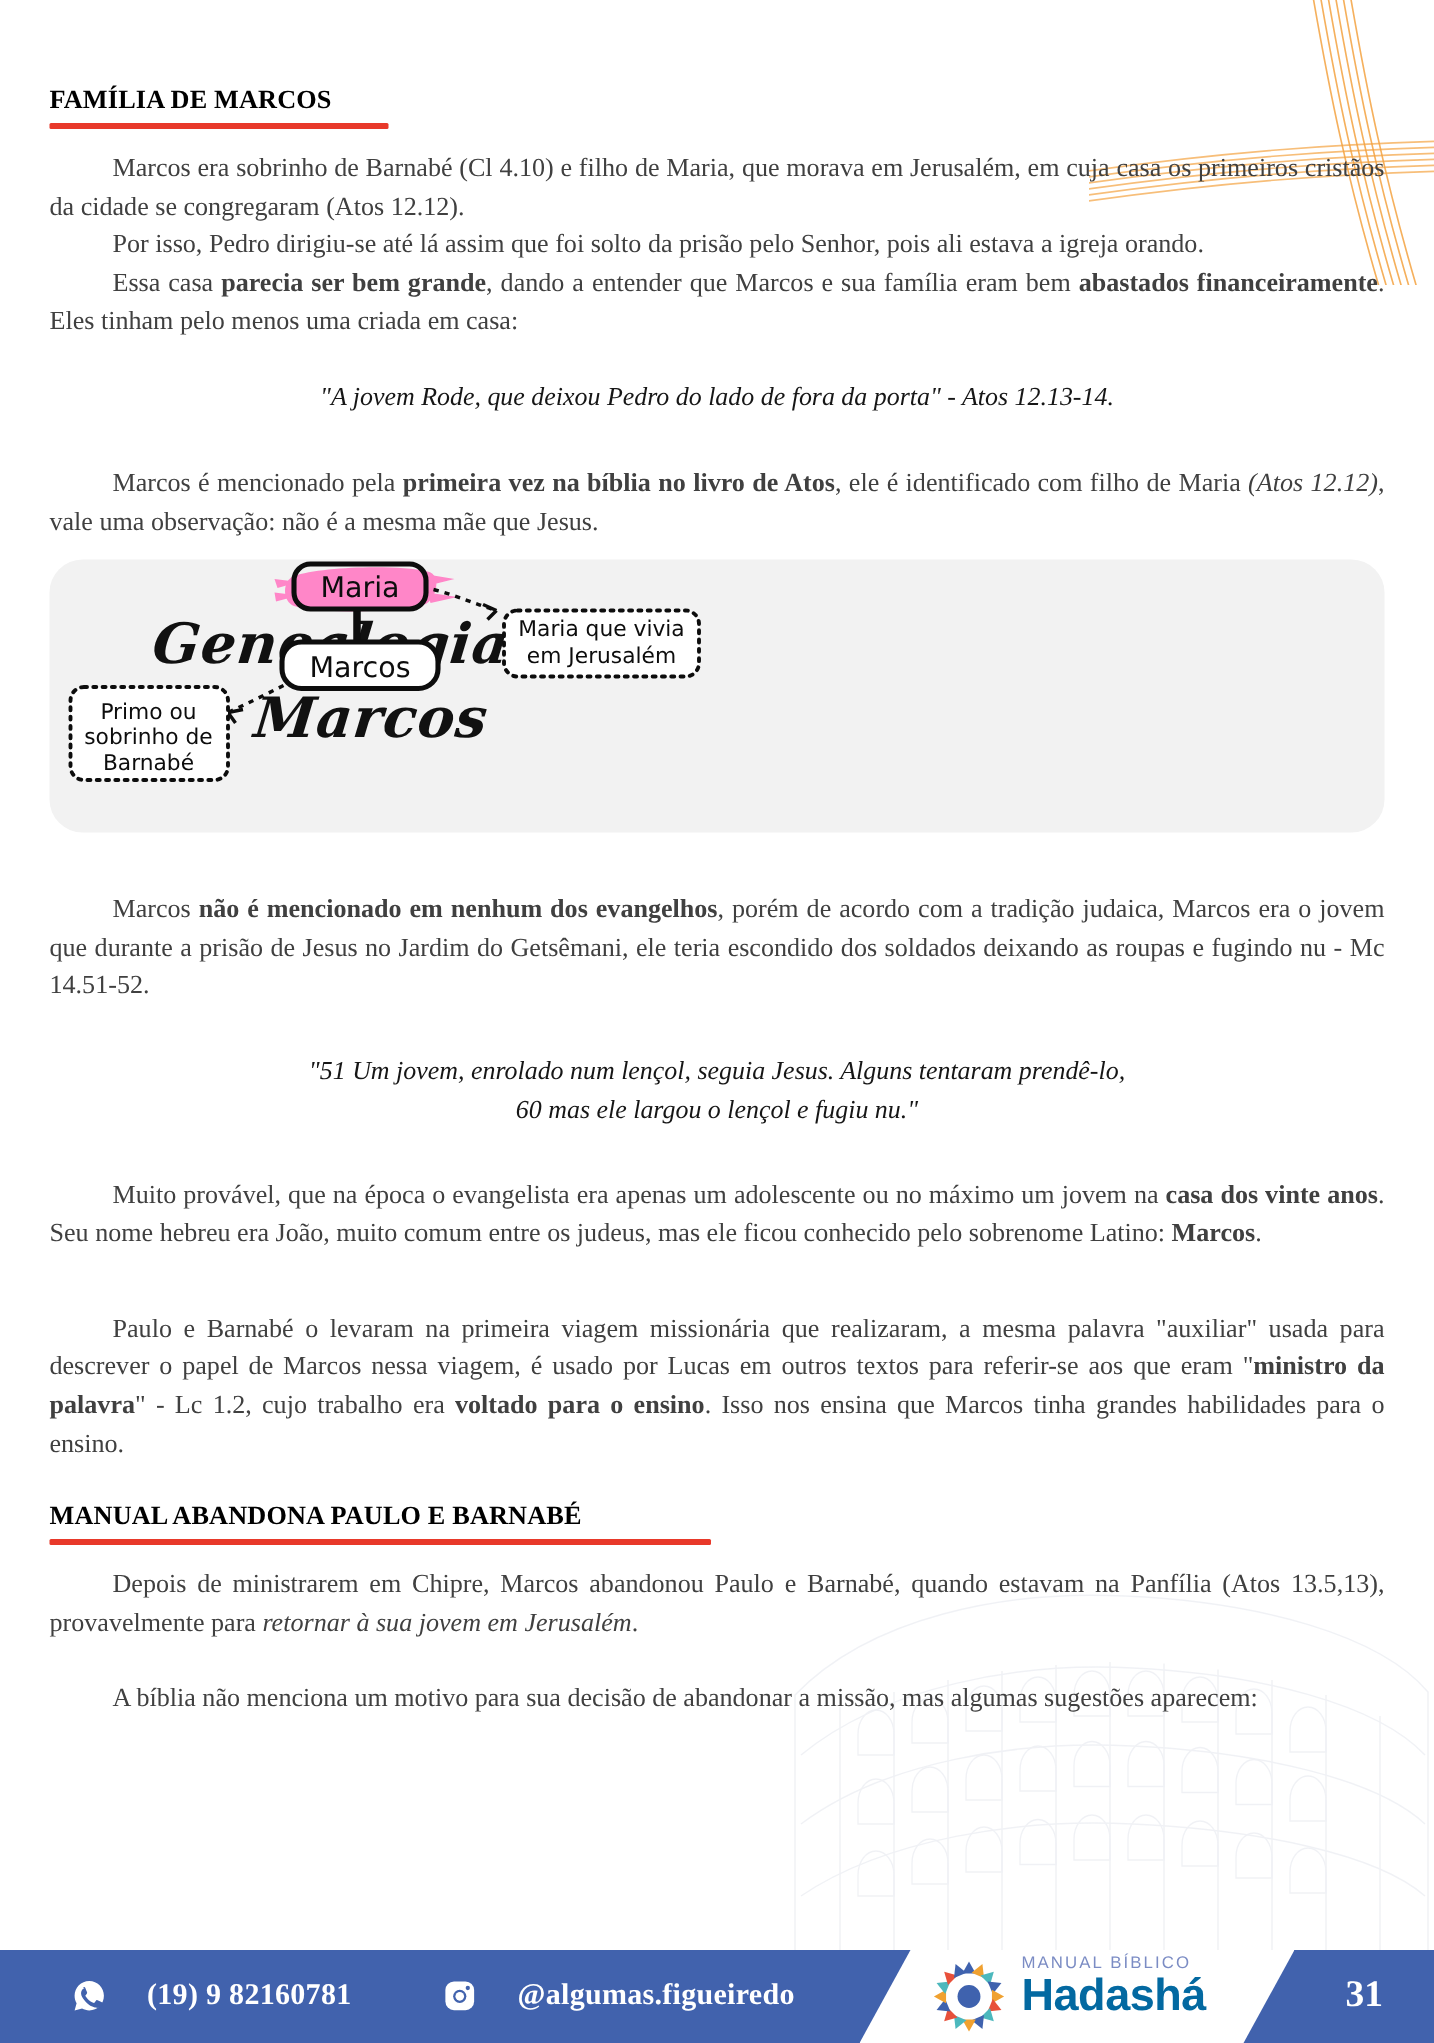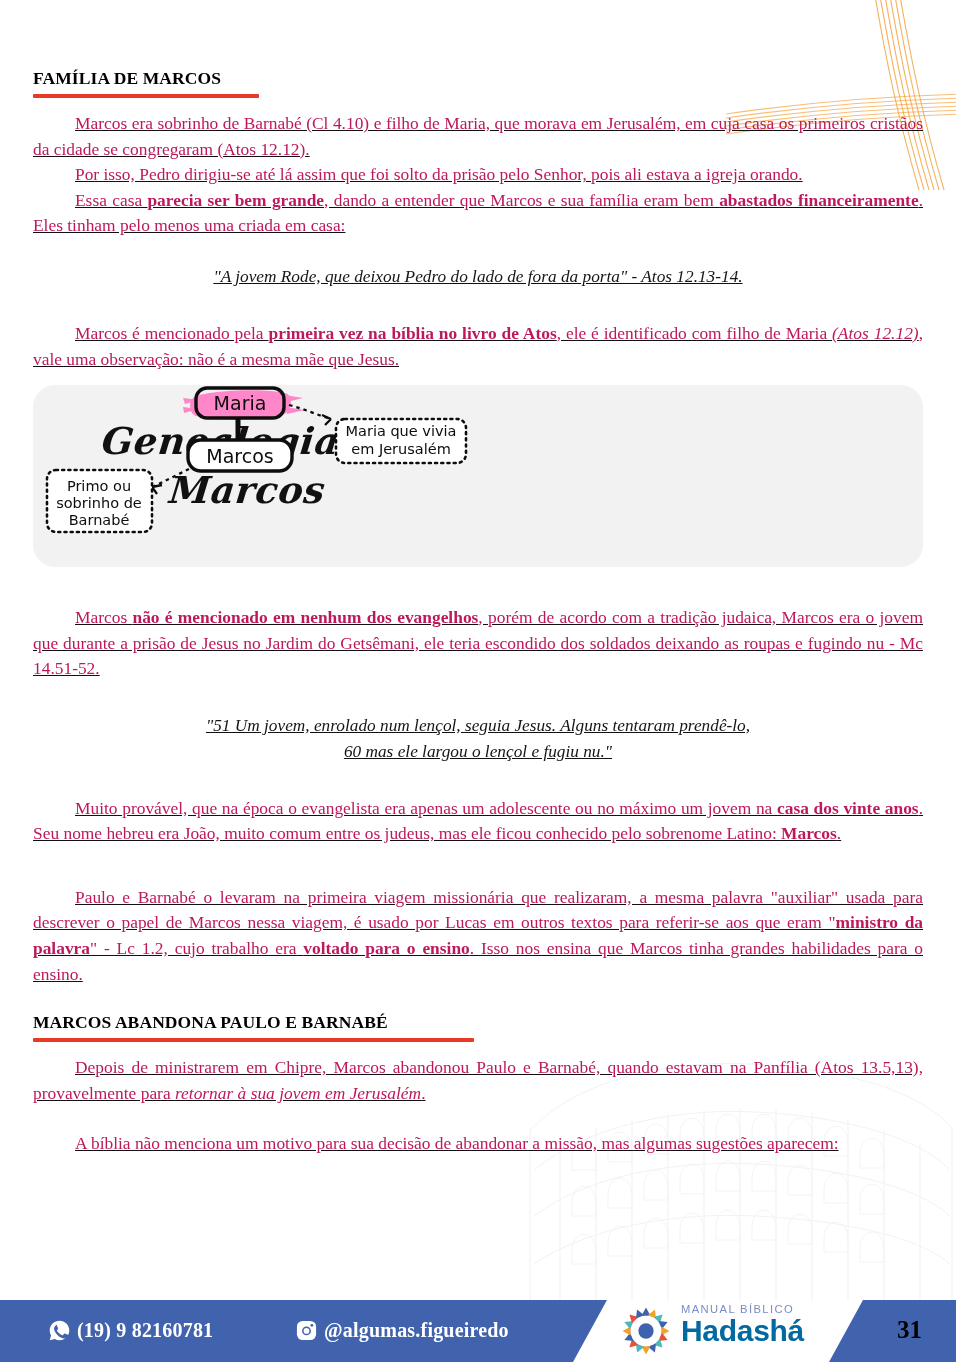--- a/index.html
+++ b/index.html
@@ -26,21 +26,21 @@
 
   
   .page{
     position:absolute; inset:0;
     padding:0;
     z-index:2;
   }
 
   .content{
     position:absolute;
-    left:33px; right:33px; top:68px;text-decoration:underline;
+    left:33px; right:33px; top:56px;
   }
 
   
   .heading{
     font-family:"Liberation Serif", serif;
     font-weight:bold;
     font-size:17.5px;
     letter-spacing:.1px;
     color:#000;
     display:inline-block;
@@ -61,21 +61,21 @@
   .hr-w2{width:364px;}
   .hr-w3{width:546px;}
   .hr-w4{width:441px;}
 
   
   p.body{
     font-size:17.4px;
     line-height:1.47;
     text-align:justify;
     margin:0;
-    color:#be185d;
+    color:#404040;
     hyphens:none;
   }
   p.ind{ text-indent:42px; }
   .sp-lg{ height:18px; }
   .sp-md{ height:13px; }
   .sp-sm{ height:7px; }
 
   b{ font-weight:bold; }
   i{ font-style:italic; }
 
@@ -118,21 +118,21 @@
   .footer{
     position:absolute;
     left:0; bottom:0;
     width:956px; height:62px;
     background:#4162ad;
     z-index:5;
     overflow:hidden;
   }
   .footer .contact{
     position:absolute;
-    display:flex; gap:6px;
+    display:flex; gap:27px;
     color:#ffffff;
     font-family:"Liberation Serif", serif;
     font-weight:bold;
     font-size:20px;
     letter-spacing:.2px;
   }
   .c-phone{ left:48px; top:19px; }
   .c-insta{ left:295px; top:19px; }
   .footer .logo-panel{
     position:absolute; left:573px; top:0; width:290px; height:62px;
@@ -156,21 +156,21 @@
   .logo-main{
     font-family:"Liberation Sans", sans-serif;
     font-size:30px;
     font-weight:bold;
     color:#0369a1;
     display:block;
     letter-spacing:-.3px;
   }
   .pagenum{
     position:absolute; right:34px; top:16px;
-    color:#000000;
+    color:#ffffff;
     font-family:"Liberation Serif", serif;
     font-weight:bold;
     font-size:25px;
   }
 </style>
 </head>
 <body>
 
 <svg class="deco-top-right" viewBox="0 0 230 190" preserveAspectRatio="none">
   <g fill="none" stroke="#f4a341" stroke-width="1.1" opacity=".85">
@@ -324,21 +324,21 @@
 
 
     <div class="sp-md"></div>
 
     <p class="body ind"><span>Paulo e Barnabé o levaram na primeira viagem missionária que realizaram, a mesma palavra "auxiliar" usada para descrever o papel de Marcos nessa viagem, é usado por Lucas em outros textos para referir-se aos que eram "</span><b>ministro da palavra</b><span>" - Lc 1.2, cujo trabalho era </span><b>voltado para o ensino</b><span>. Isso nos ensina que Marcos tinha grandes habilidades para o ensino.</span></p>
 
     <div class="sp-lg"></div>
     <div class="sp-sm"></div>
 
     <div class="heading-wrap">
-      <span class="heading">MARCOS ABANDONA PAULO E BARNABÉ</span>
+      <span class="heading">MANUAL ABANDONA PAULO E BARNABÉ</span>
       <span class="heading-rule hr-w4"></span>
     </div>
 
     <div class="sp-md"></div>
 
     <p class="body ind"><span>Depois de ministrarem em Chipre, Marcos abandonou Paulo e Barnabé, quando estavam na Panfília (Atos 13.5,13), provavelmente para </span><i>retornar à sua jovem em Jerusalém</i><span>.</span></p>
 
     <div class="sp-lg"></div>
     <div class="sp-sm"></div>
 

